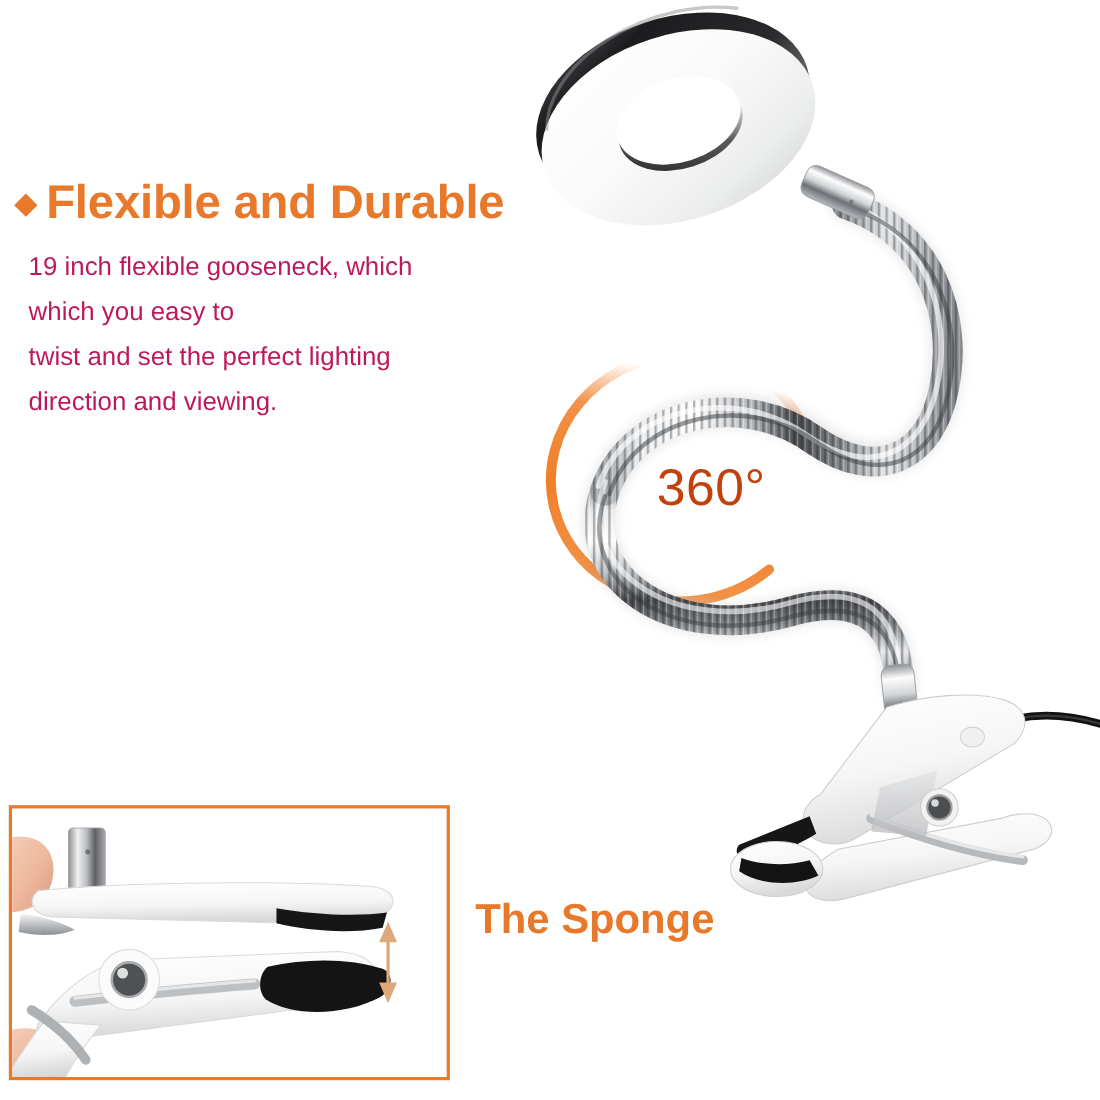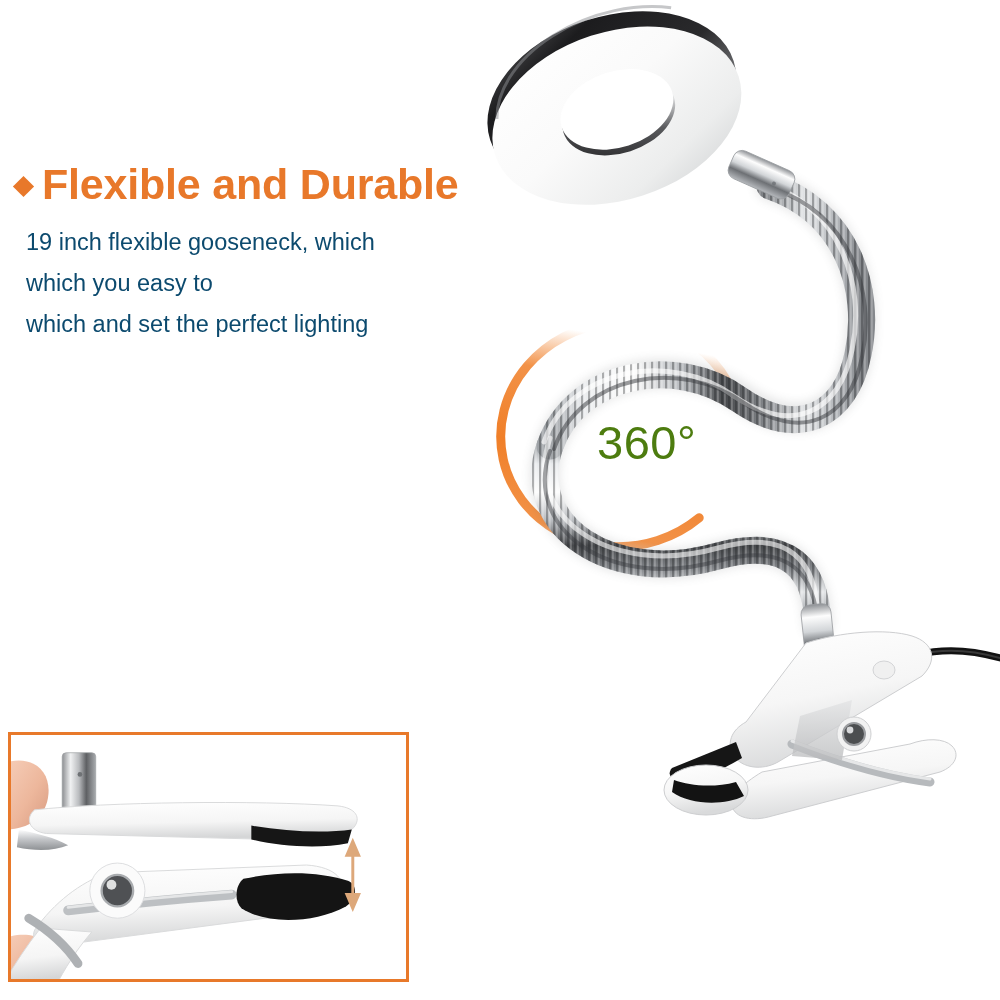--- a/index.html
+++ b/index.html
@@ -43,21 +43,21 @@
     color: #E8782A;
     letter-spacing: -0.2px;
     line-height: 1;
   }
 
   .body-copy {
     position: absolute;
     left: 26px;
     top: 222px;
     font-size: 23.5px;
-    color: #0c4a6e;
+    color: #be185d;
     line-height: 41px;
     white-space: nowrap;
   }
 
   .sponge-copy {
     position: absolute;
     left: 432px;
     top: 800px;
     font-size: 38px;
     font-weight: bold;
@@ -90,21 +90,21 @@
     top: 0;
     width: 1000px;
     height: 1000px;
     pointer-events: none;
   }
   .deg-label {
     position: absolute;
     left: 597px;
     top: 419px;
     font-size: 47px;
-    color: #4d7c0f;
+    color: #c2410c;
     line-height: 1;
     letter-spacing: 0.5px;
     white-space: nowrap;
   }
 </style>
 </head>
 <body>
 
 <div id="stage">
 
@@ -299,26 +299,28 @@
   </svg>
 
   <div class="headline">
     <span class="diamond-bullet"></span>
     <span class="headline-text">Flexible and Durable</span>
   </div>
 
   <div class="body-copy">
     <div>19 inch flexible gooseneck, which</div>
     <div>which you easy to</div>
-    <div>which and set the perfect lighting</div>
+    <div>twist and set the perfect lighting</div>
+    <div>direction and viewing.</div>
   </div>
 
   <div class="deg-label">360°</div>
 
   <div class="sponge-copy">
+    <div>The Sponge</div>
   </div>
 
   <div class="inset-frame">
     <svg class="inset-photo" viewBox="0 0 401 250" xmlns="http://www.w3.org/2000/svg">
       <defs>
         <linearGradient id="skin" x1="0" y1="0" x2="1" y2="1">
           <stop offset="0%" stop-color="#f6ceb9"></stop>
           <stop offset="55%" stop-color="#edb79c"></stop>
           <stop offset="100%" stop-color="#d79a80"></stop>
         </linearGradient>

